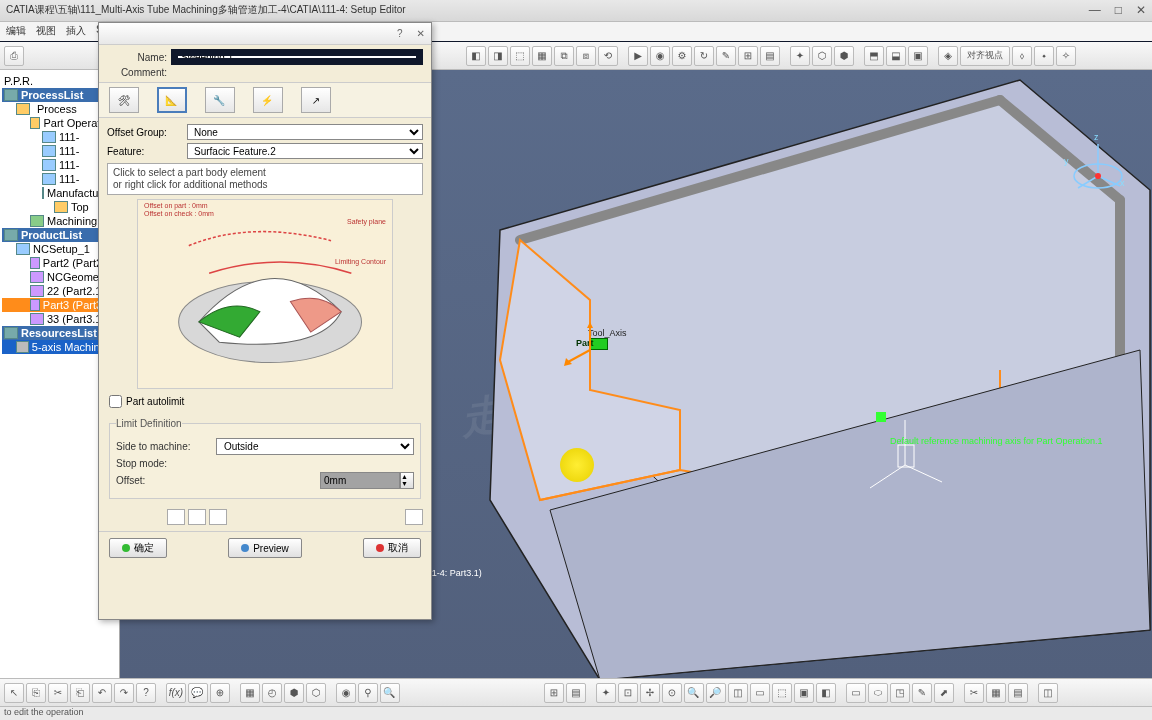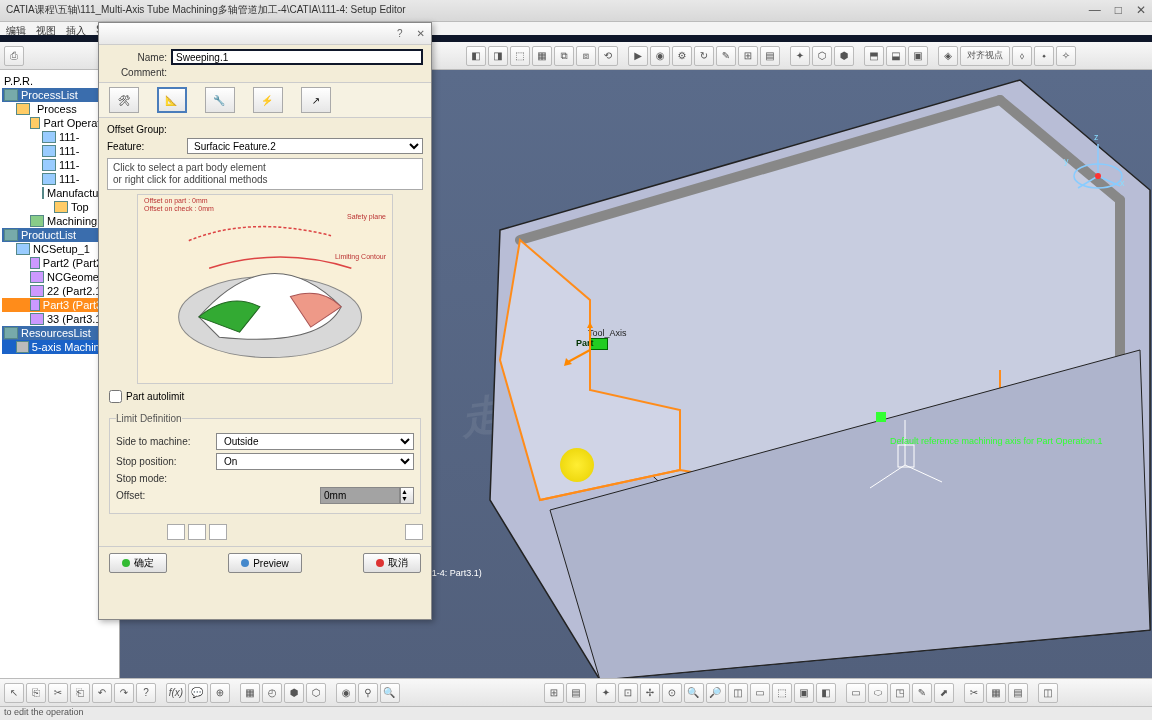--- a/index.html
+++ b/index.html
@@ -1,40 +1,40 @@
 <!DOCTYPE html>
 <html><head>
 <meta charset="utf-8">
 <style>
 * { margin: 0; padding: 0; box-sizing: border-box; font-family: "Segoe UI", Tahoma, sans-serif; }
 body { width: 1152px; height: 720px; overflow: hidden; background: #f0f0f0; position: relative; }
 .titlebar { height: 22px; background: linear-gradient(#e8e8e8,#d8d8d8); font-size: 10px; padding: 3px 6px; color: #333; border-bottom: 1px solid #bbb; display:flex; justify-content:space-between; }
 .titlebar .wbtns { display:flex; gap:14px; font-size:12px; color:#555;}
-.menubar { height: 20px; background:#f4f4f4; font-size:10px; padding:2px 6px; color:#333; display:flex; gap:10px; border-bottom:7px solid #0f172a;}
+.menubar { height: 20px; background:#f4f4f4; font-size:10px; padding:2px 6px; color:#333; display:flex; gap:10px; border-bottom:1px solid #0f172a;}
 .toolbar-row { height:28px; background:linear-gradient(#f8f8f8,#e4e4e4); border-bottom:1px solid #bbb; display:flex; align-items:center; padding:0 4px; gap:2px;}
 .tb-btn { width:20px; height:20px; border:1px solid #bbb; background:linear-gradient(#fff,#eaeaea); border-radius:2px; display:flex; align-items:center; justify-content:center; font-size:10px; color:#555;}
 .tb-sep { width:6px; }
 .main { display:flex; height: calc(720px - 22px - 20px - 28px - 28px - 14px); }
 .tree { width:120px; background:#fff; border-right:1px solid #aaa; font-size:11px; padding:4px 2px; overflow:hidden; position:relative; z-index:1;}
 .tree-item { padding:1px 2px; white-space:nowrap; display:flex; align-items:center; gap:3px;}
 .tree-item .ic { width:14px; height:12px; background:#7aa; border:1px solid #588; display:inline-block;}
 .tree-item.sel { background:#1a62c8; color:#fff;}
 .tree-item.hi { background:#ff8c1a; color:#fff;}
-.tree-item.blue { background:#3a6dad; color:#fff;}
+.tree-item.blue { background:#3a6dad; color:#fff;font-weight:bold;}
 .tree-indent1 { padding-left:14px;}
 .tree-indent2 { padding-left:28px;}
 .tree-indent3 { padding-left:40px;}
 .viewport { flex:1; background:linear-gradient(#5a6b8a,#52607c); position:relative; overflow:hidden;}
 .watermark { position:absolute; font-size:42px; color:rgba(255,255,255,.08); font-weight:bold; font-style:italic; transform:rotate(-8deg); pointer-events:none;}
 .dialog { position:absolute; left:98px; top:22px; width:334px; height:598px; background:#f3edd8; border:1px solid #888; box-shadow:2px 2px 6px rgba(0,0,0,.3); z-index:5; font-size:10px;}
 .dlg-title { height:22px; background:linear-gradient(#fff,#e8e8e8); border-bottom:1px solid #ccc; display:flex; justify-content:flex-end; align-items:center; padding:0 6px; gap:14px; color:#666;}
 .dlg-body { padding:4px 8px; display:flex; flex-direction:column; gap:2px;}
 .dlg-row { display:flex; align-items:center; gap:4px; }
 .dlg-lbl { width:60px; text-align:right; color:#333;}
-.dlg-inp { flex:1; height:16px; border:2px solid #0f172a; background:#fff; padding:0 3px; font-size:10px;}
+.dlg-inp { flex:1; height:16px; border:7px solid #0f172a; background:#fff; padding:0 3px; font-size:10px;}
 .dlg-tabs { display:flex; gap:18px; padding:4px 10px; border-top:1px solid #ccc; border-bottom:1px solid #ccc; background:#f6f2e2;}
 .dlg-tab { width:30px; height:26px; border:1px solid #aaa; background:linear-gradient(#fff,#e6e6e6); display:flex; align-items:center; justify-content:center;}
 .dlg-tab.act { border:2px solid #4a7dbb;}
 .dlg-sec { padding:6px 8px; }
 .dlg-sel { flex:1; height:16px; border:1px solid #888; background:#fff; font-size:10px; padding:0 2px;}
 .dlg-hint { border:1px solid #aaa; background:#fff; padding:3px 5px; margin:4px 0; color:#444; line-height:1.2;}
 .dlg-diagram { height:190px; background:#f9f0d8; border:1px solid #ccc; margin:2px 30px; position:relative; overflow:hidden;}
 .dlg-limdef { border:1px solid #ccc; margin:6px 2px; padding:6px; background:#f6f0dc;}
 .dlg-limrow { display:flex; align-items:center; margin:3px 0;}
 .dlg-limlbl { width:100px; color:#333;}
@@ -324,20 +324,21 @@
   <div class="dlg-tabs">
     <div class="dlg-tab">🛠</div>
     <div class="dlg-tab act">📐</div>
     <div class="dlg-tab">🔧</div>
     <div class="dlg-tab">⚡</div>
     <div class="dlg-tab">↗</div>
   </div>
   <div class="dlg-sec">
     <div class="dlg-row" style="margin-bottom:3px">
       <span style="width:76px">Offset Group:</span>
+      <select class="dlg-sel"><option>None</option></select>
     </div>
     <div class="dlg-row">
       <span style="width:76px">Feature:</span>
       <select class="dlg-sel"><option>Surfacic Feature.2</option></select>
     </div>
     <div class="dlg-hint">
       <div>Click to select a part body element</div>
       <div>or right click for additional methods</div>
     </div>
     <div class="dlg-diagram">
@@ -360,24 +361,20 @@
           <span>Part autolimit</span>
       </label>
     </div>
     <fieldset class="dlg-limdef">
       <legend style="font-size:10px;color:#555">Limit Definition</legend>
       <div class="dlg-limrow">
         <span class="dlg-limlbl">Side to machine:</span>
         <select class="dlg-limsel"><option>Outside</option></select>
       </div>
       <div class="dlg-limrow">
-        <span class="dlg-limlbl">Stop position:</span>
-        <select class="dlg-limsel"><option>On</option></select>
-      </div>
-      <div class="dlg-limrow">
         <span class="dlg-limlbl">Stop mode:</span>
       </div>
       <div class="dlg-limrow">
         <span class="dlg-limlbl">Offset:</span>
         <input class="dlg-offset-inp" value="0mm" style="">
         <div class="dlg-spin">
             <span>▲</span>
             <span>▼</span>
           </div>
       </div>

